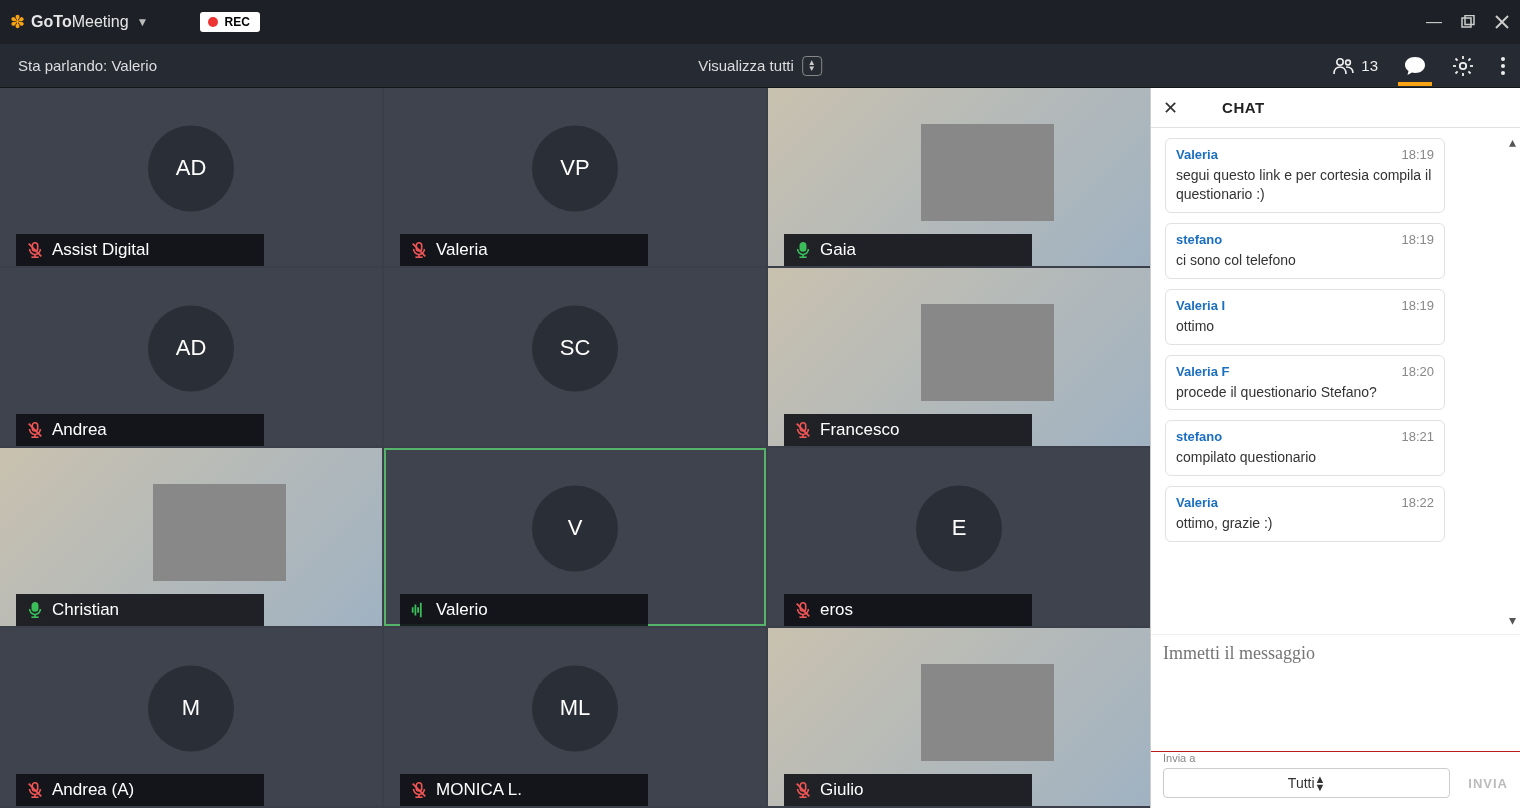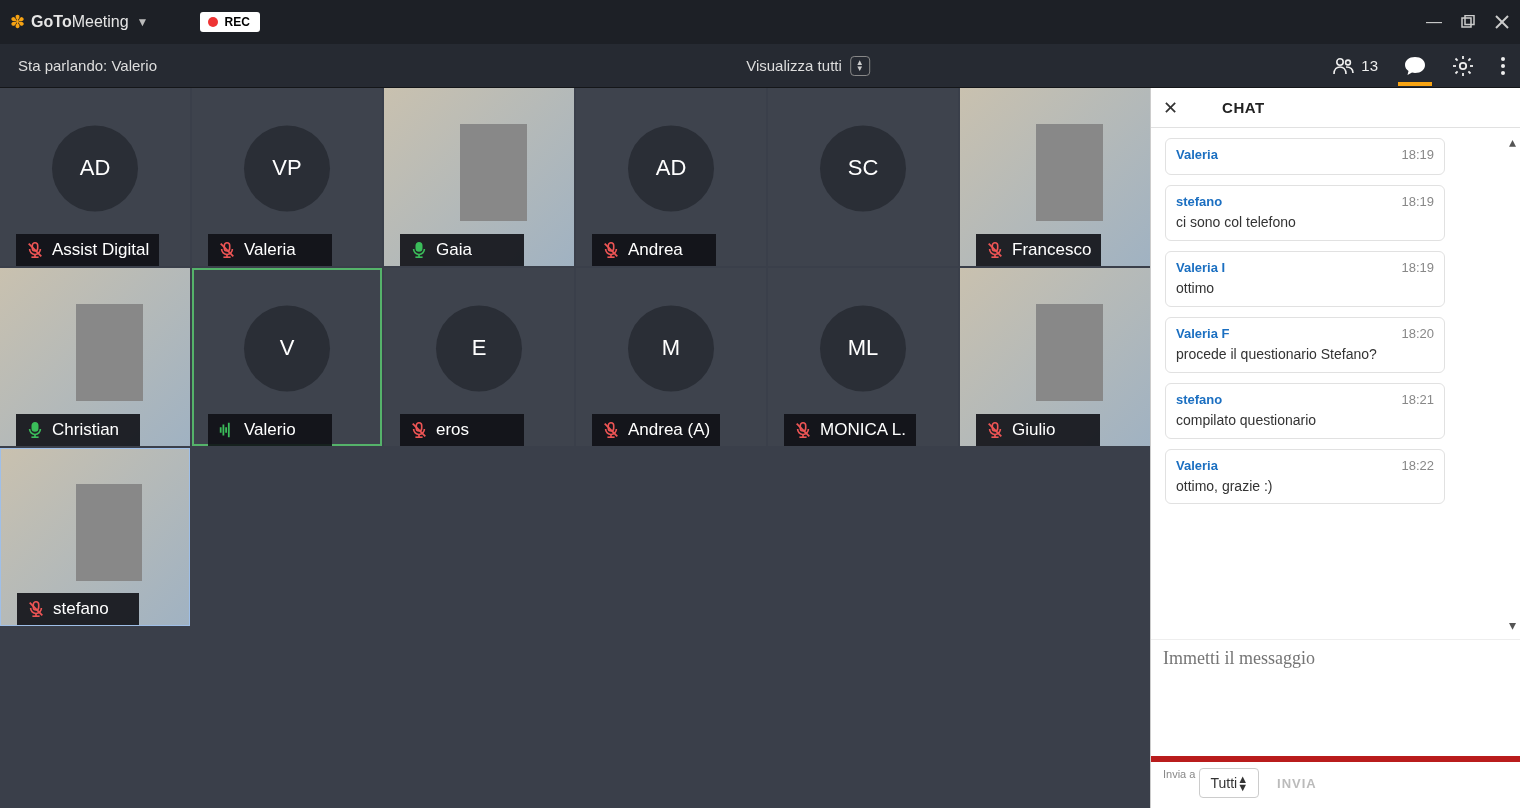--- a/index.html
+++ b/index.html
@@ -44,42 +44,42 @@
     align-items: center;
     padding: 0 18px;
     font-size: 15px;
     position: relative;
     border-bottom: 1px solid #141619;
   }
   .speaking { color: #ddd; }
   .view-switch {
     position: absolute; left: 50%; transform: translateX(-50%);
     display: flex; align-items: center; gap: 8px; cursor: pointer;
-    color: #ddd; font-size: 15px; margin-left: 48px;
+    color: #ddd; font-size: 15px;
   }
   .view-arrows {
     width: 20px; height: 20px; border:1px solid #888; border-radius:4px;
     display:flex; flex-direction:column; align-items:center; justify-content:center;
     font-size: 8px; line-height: 6px; color:#ccc;
   }
   .toolbar-right {
     position: absolute; right: 14px; display: flex; align-items: center; gap: 26px;
   }
   .tb-item { display:flex; align-items:center; gap:6px; cursor:pointer; color:#eee; font-size:15px; }
   .chat-icon-active { position:relative; }
   .chat-icon-active::after {
     content:""; position:absolute; left:-6px; right:-6px; bottom:-10px; height:4px; background:#f7a313;
   }
   
   .main { display:flex; height: calc(100% - 88px); }
   .grid-area {
     width: 1150px;
     background: #3a3f4a;
     display: grid;
-    grid-template-columns: repeat(6, 1fr);
+    grid-template-columns: repeat(3, 1fr);
     grid-auto-rows: 178px;
     gap: 2px;
     align-content: start;
   }
   .tile {
     background: #3e434d;
     position: relative;
     overflow: hidden;
   }
   .tile .avatar-circle {
@@ -131,22 +131,22 @@
   .chat-scroll-hint.bottom { top:auto; bottom:6px;}
   .chat-input {
     padding: 8px 12px 4px 12px; border-top:1px solid #eee;
   }
   .chat-input textarea {
     width:100%; height:100px; border:none; resize:none; outline:none;
     font-size:18px; color:#666;
     font-family: Georgia, 'Times New Roman', serif;
   }
   .chat-footer {
-    padding: 6px 12px 10px 12px; border-top:6px solid #b91c1c;
-    display:flex; flex-direction:row; gap:4px;
+    padding: 0 12px 10px 12px; border-top:1px solid #b91c1c;
+    display:flex; flex-direction:column; gap:4px;
   }
   .send-row {
     display:flex; align-items:center; gap:10px;
   }
   .send-label { font-size:11px; color:#888;}
   .send-select {
     flex:1; border:1px solid #ccc; border-radius:4px; height:30px;
     display:flex; align-items:center; justify-content:center;
     padding:0 10px; font-size:14px; color:#333; cursor:pointer;
   }
@@ -446,20 +446,21 @@
       <span class="title">CHAT</span>
     </div>
     <div class="chat-body" id="chat-msgs">
       <span class="chat-scroll-hint">▴</span>
       <span class="chat-scroll-hint bottom">▾</span>
     <div class="msg">
           <div class="hdr">
             <span class="sender">Valeria</span>
             <span class="time">18:19</span>
           </div>
+          <div class="body">segui questo link e per cortesia compila il questionario :)</div>
         </div>
         <div class="msg">
           <div class="hdr">
             <span class="sender">stefano</span>
             <span class="time">18:19</span>
           </div>
           <div class="body">ci sono col telefono</div>
         </div>
         <div class="msg">
           <div class="hdr">

